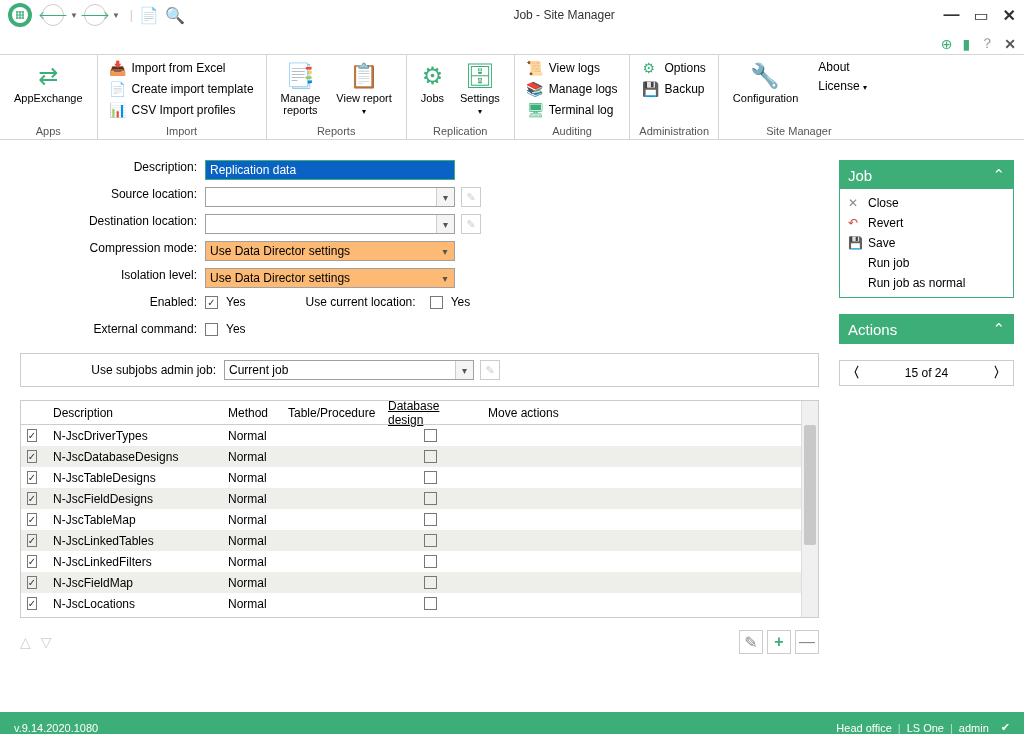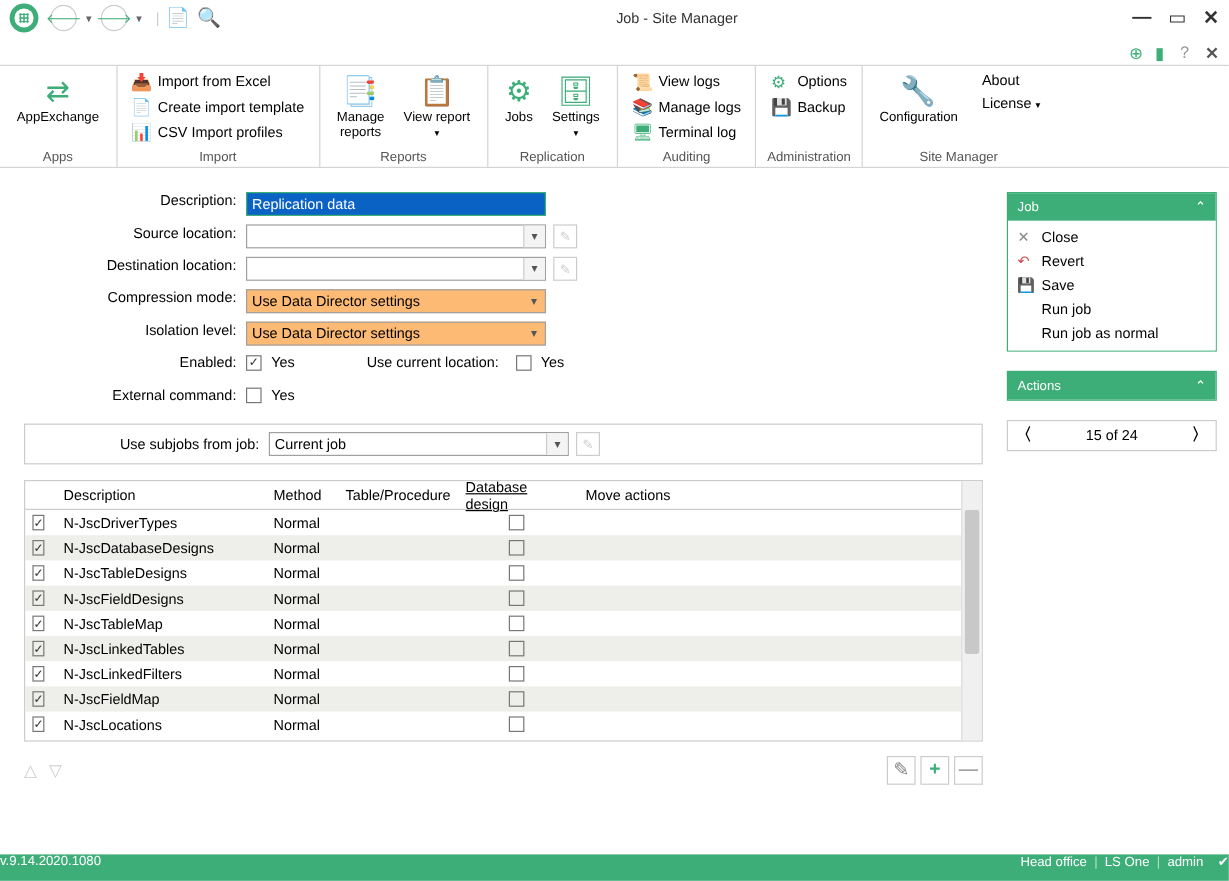--- a/index.html
+++ b/index.html
@@ -53,21 +53,21 @@
     .combo-val { flex: 1; padding: 0 4px; font-size: 12px; }
     .combo-arrow { width: 18px; text-align: center; font-size: 10px; color: #555; border-left: 1px solid #ccc; height: 100%; display: flex; align-items: center; justify-content: center; background: #f4f4f4; }
     .combo.shaded .combo-arrow { border: none; background: transparent; }
     .edit-btn { width: 20px; height: 20px; border: 1px solid #ccc; margin-left: 6px; display: flex; align-items: center; justify-content: center; font-size: 11px; color: #ccc; cursor: pointer; }
     .chk { width: 13px; height: 13px; border: 1px solid #777; display: inline-flex; align-items: center; justify-content: center; margin-right: 4px; font-size: 10px; color: #333; }
     .inline-group { display: flex; align-items: center; gap: 4px; }
     .inline-spacer { width: 60px; }
     
     
     .panel { border: 1px solid #3eae78; }
-    .panel-header { background: #3eae78; color: #fff; padding: 5px 8px; display: flex; justify-content: space-between; align-items: center; font-size: 11px; }
+    .panel-header { background: #3eae78; color: #fff; padding: 5px 8px; display: flex; justify-content: space-between; align-items: center; font-size: 15px; }
     .panel-body { background: #fff; padding: 4px 0; }
     .panel-item { display: flex; align-items: center; gap: 6px; padding: 3px 8px; cursor: pointer; font-size: 12px; }
     .panel-item .ic { width: 14px; font-size: 12px; }
     .panel-item .ic.red { color: #c44; }
     .panel-item .ic.blue { color: #4a7bb5; }
     .panel-item .ic.gray { color: #888; }
     
     .pager { border: 1px solid #ccc; display: flex; align-items: center; justify-content: space-between; padding: 3px 6px; font-size: 12px; }
     .pager-arrow { font-size: 14px; cursor: pointer; font-weight: bold; }
     
@@ -103,21 +103,21 @@
     .scrollbar .thumb { position: absolute; top: 24px; left: 2px; right: 2px; height: 120px; background: #c8c8c8; border-radius: 2px; }
     
     .grid-footer { margin: 6px 10px 0; display: flex; justify-content: space-between; align-items: center; }
     .order-btns { display: flex; gap: 10px; color: #ccc; font-size: 14px; }
     .action-btns { display: flex; gap: 4px; }
     .sq-btn { width: 24px; height: 24px; border: 1px solid #ccc; display: flex; align-items: center; justify-content: center; font-size: 16px; cursor: pointer; }
     .sq-btn.green { color: #3eae78; font-weight: bold; }
     .sq-btn.gray { color: #888; }
     
     
-    .status-bar { position: absolute; bottom: 0; left: 0; right: 0; height: 22px; background: #3eae78; color: #fff; display: flex; align-items: flex-start; padding: 0 0; font-size: 11px; }
+    .status-bar { position: absolute; bottom: 0; left: 0; right: 0; height: 22px; background: #3eae78; color: #fff; display: flex; align-items: flex-end; padding: 0 14px; font-size: 11px; }
     .status-right { margin-left: auto; display: flex; gap: 6px; align-items: center; }
     .status-right .sep { opacity: 0.6; }
   </style>
 </head>
 <body>
 
 <div class="title-bar">
   <div class="app-icon">
     <svg width="12" height="12" viewBox="0 0 12 12">
         <path d="M2 3h8M2 6h8M2 9h8M3 2v8M6 2v8M9 2v8" stroke="#3eae78" stroke-width="1.2"></path>
@@ -325,21 +325,21 @@
     <div class="form-row">
       <div class="form-label">External command:</div>
       <div class="inline-group">
         <span class="chk"></span>
         <span>Yes</span>
       </div>
     </div>
 
     <div class="tabs-area">
       <div class="tabpanel-top">
-        <div class="form-label" style="width:195px;">Use subjobs from job:</div>
+        <div class="form-label" style="width:195px;">Use subjobs admin job:</div>
         <div class="combo" style="width:250px;">
             <div class="combo-val">Current job</div>
             <div class="combo-arrow">▾</div>
           </div>
         <div class="edit-btn">✎</div>
       </div>
     </div>
 
     <div class="grid-wrap">
       <div class="grid">

